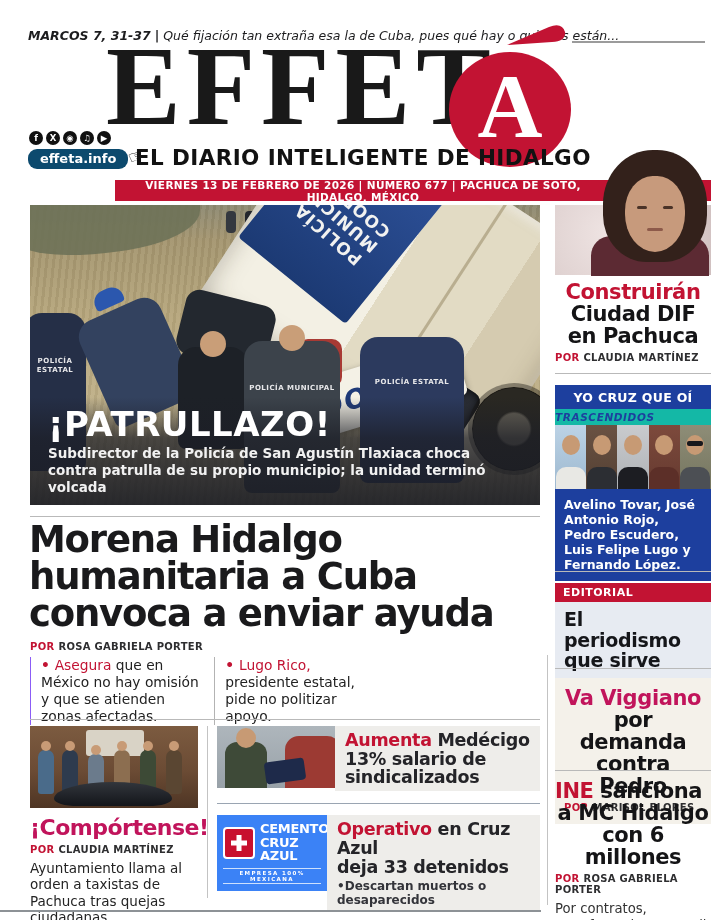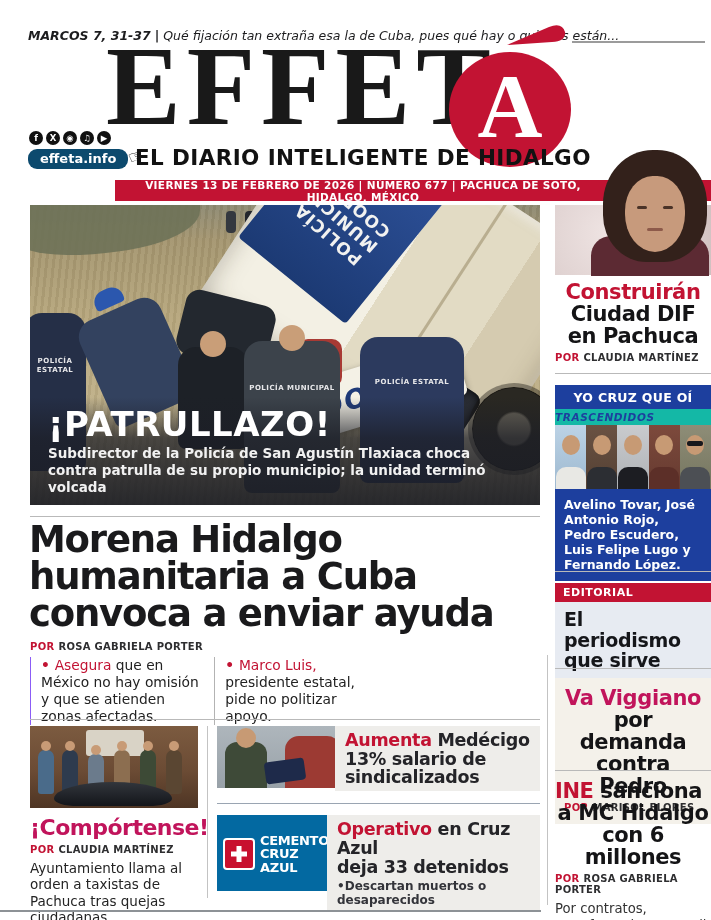--- a/index.html
+++ b/index.html
@@ -97,21 +97,21 @@
   .mid-row { display:flex; }
   .med-photo { position:relative; width:118px; height:62px; overflow:hidden; background:linear-gradient(180deg,#aeb6bc 0%,#98a1a8 100%); flex:none; }
   .med-man { position:absolute; left:8px; top:16px; width:42px; height:46px; background:#3e4a38; border-radius:12px 12px 0 0; }
   .med-man::before { content:""; position:absolute; top:-14px; left:11px; width:20px; height:20px; border-radius:50%; background:#c79a74; }
   .med-red { position:absolute; right:-6px; top:10px; width:56px; height:52px; background:#9c3a33; border-radius:14px 14px 0 0; }
   .med-item { position:absolute; left:48px; top:34px; width:40px; height:22px; background:#1e2a4a; border-radius:4px; transform:rotate(-8deg); }
   .gray-box { flex:1; background:#eeedea; padding:5px 10px 4px; }
   .mid-head { font-size:17.5px; font-weight:bold; line-height:1.07; letter-spacing:-.3px; color:#242428; }
   .mid-head span.line { display:block; }
   .mid-rule { margin:12px 0 11px; border-top:1px solid #9aa5b2; }
-  .cruz-ad { flex:none; width:110px; height:76px; background:#0369a1; padding:7px 6px 5px; display:flex; flex-direction:row; }
+  .cruz-ad { flex:none; width:110px; height:76px; background:#3b82f6; padding:7px 6px 5px; display:flex; flex-direction:column; }
   .cruz-top { display:flex; align-items:center; gap:5px; }
   .cruz-logo { width:32px; height:32px; background:#c8102e; border:2px solid #fff; border-radius:4px; position:relative; flex:none; }
   .cruz-logo::before { content:""; position:absolute; left:50%; top:50%; transform:translate(-50%,-50%); width:16px; height:5px; background:#fff; }
   .cruz-logo::after { content:""; position:absolute; left:50%; top:50%; transform:translate(-50%,-50%); width:5px; height:16px; background:#fff; }
   .cruz-name { color:#fff; font-weight:bold; font-size:13px; line-height:1.05; letter-spacing:-.3px; }
   .cruz-strip { margin-top:5px; border-top:1px solid rgba(255,255,255,.75); border-bottom:1px solid rgba(255,255,255,.75); color:#fff; font-size:5.5px; letter-spacing:1.4px; text-align:center; padding:1px 0; font-weight:bold; }
   .cruz-sub { margin-top:3px; font-size:12px; font-weight:bold; color:#33343a; }
 
   .rule-bottom { top:910px; left:0px; width:541px; height:2px; background:#8d9296; }
 
@@ -254,21 +254,21 @@
     <span>Morena Hidalgo</span>
     <span>humanitaria a Cuba</span>
     <span>convoca a enviar ayuda</span>
   </h1>
   <div class="byline lead-byline">
     <span class="por">POR</span><span>ROSA GABRIELA PORTER</span>
   </div>
 
   <div class="bullets">
     <div class="bullet b2"><span class="redword">Asegura</span><span> que en México no hay omisión y que se atienden zonas afectadas.</span></div>
-    <div class="bullet b3"><span class="redword">Marco Luis,</span><span> presidente estatal, pide no politizar apoyo.</span></div>
+    <div class="bullet b3"><span class="redword">Lugo Rico,</span><span> presidente estatal, pide no politizar apoyo.</span></div>
   </div>
   <div class="rule rule-b"></div>
 
   <div class="story-left">
     <div class="sl-photo">
       <div class="sl-window"></div>
       <div class="sl-fig" style="left:8px; background:#4a6b8a;"></div>
       <div class="sl-fig" style="left:32px; background:#2e3b4e;"></div>
       <div class="sl-fig" style="left:58px; background:#6b7b8c; top:28px;"></div>
       <div class="sl-fig" style="left:84px; background:#8c6e50;"></div>

